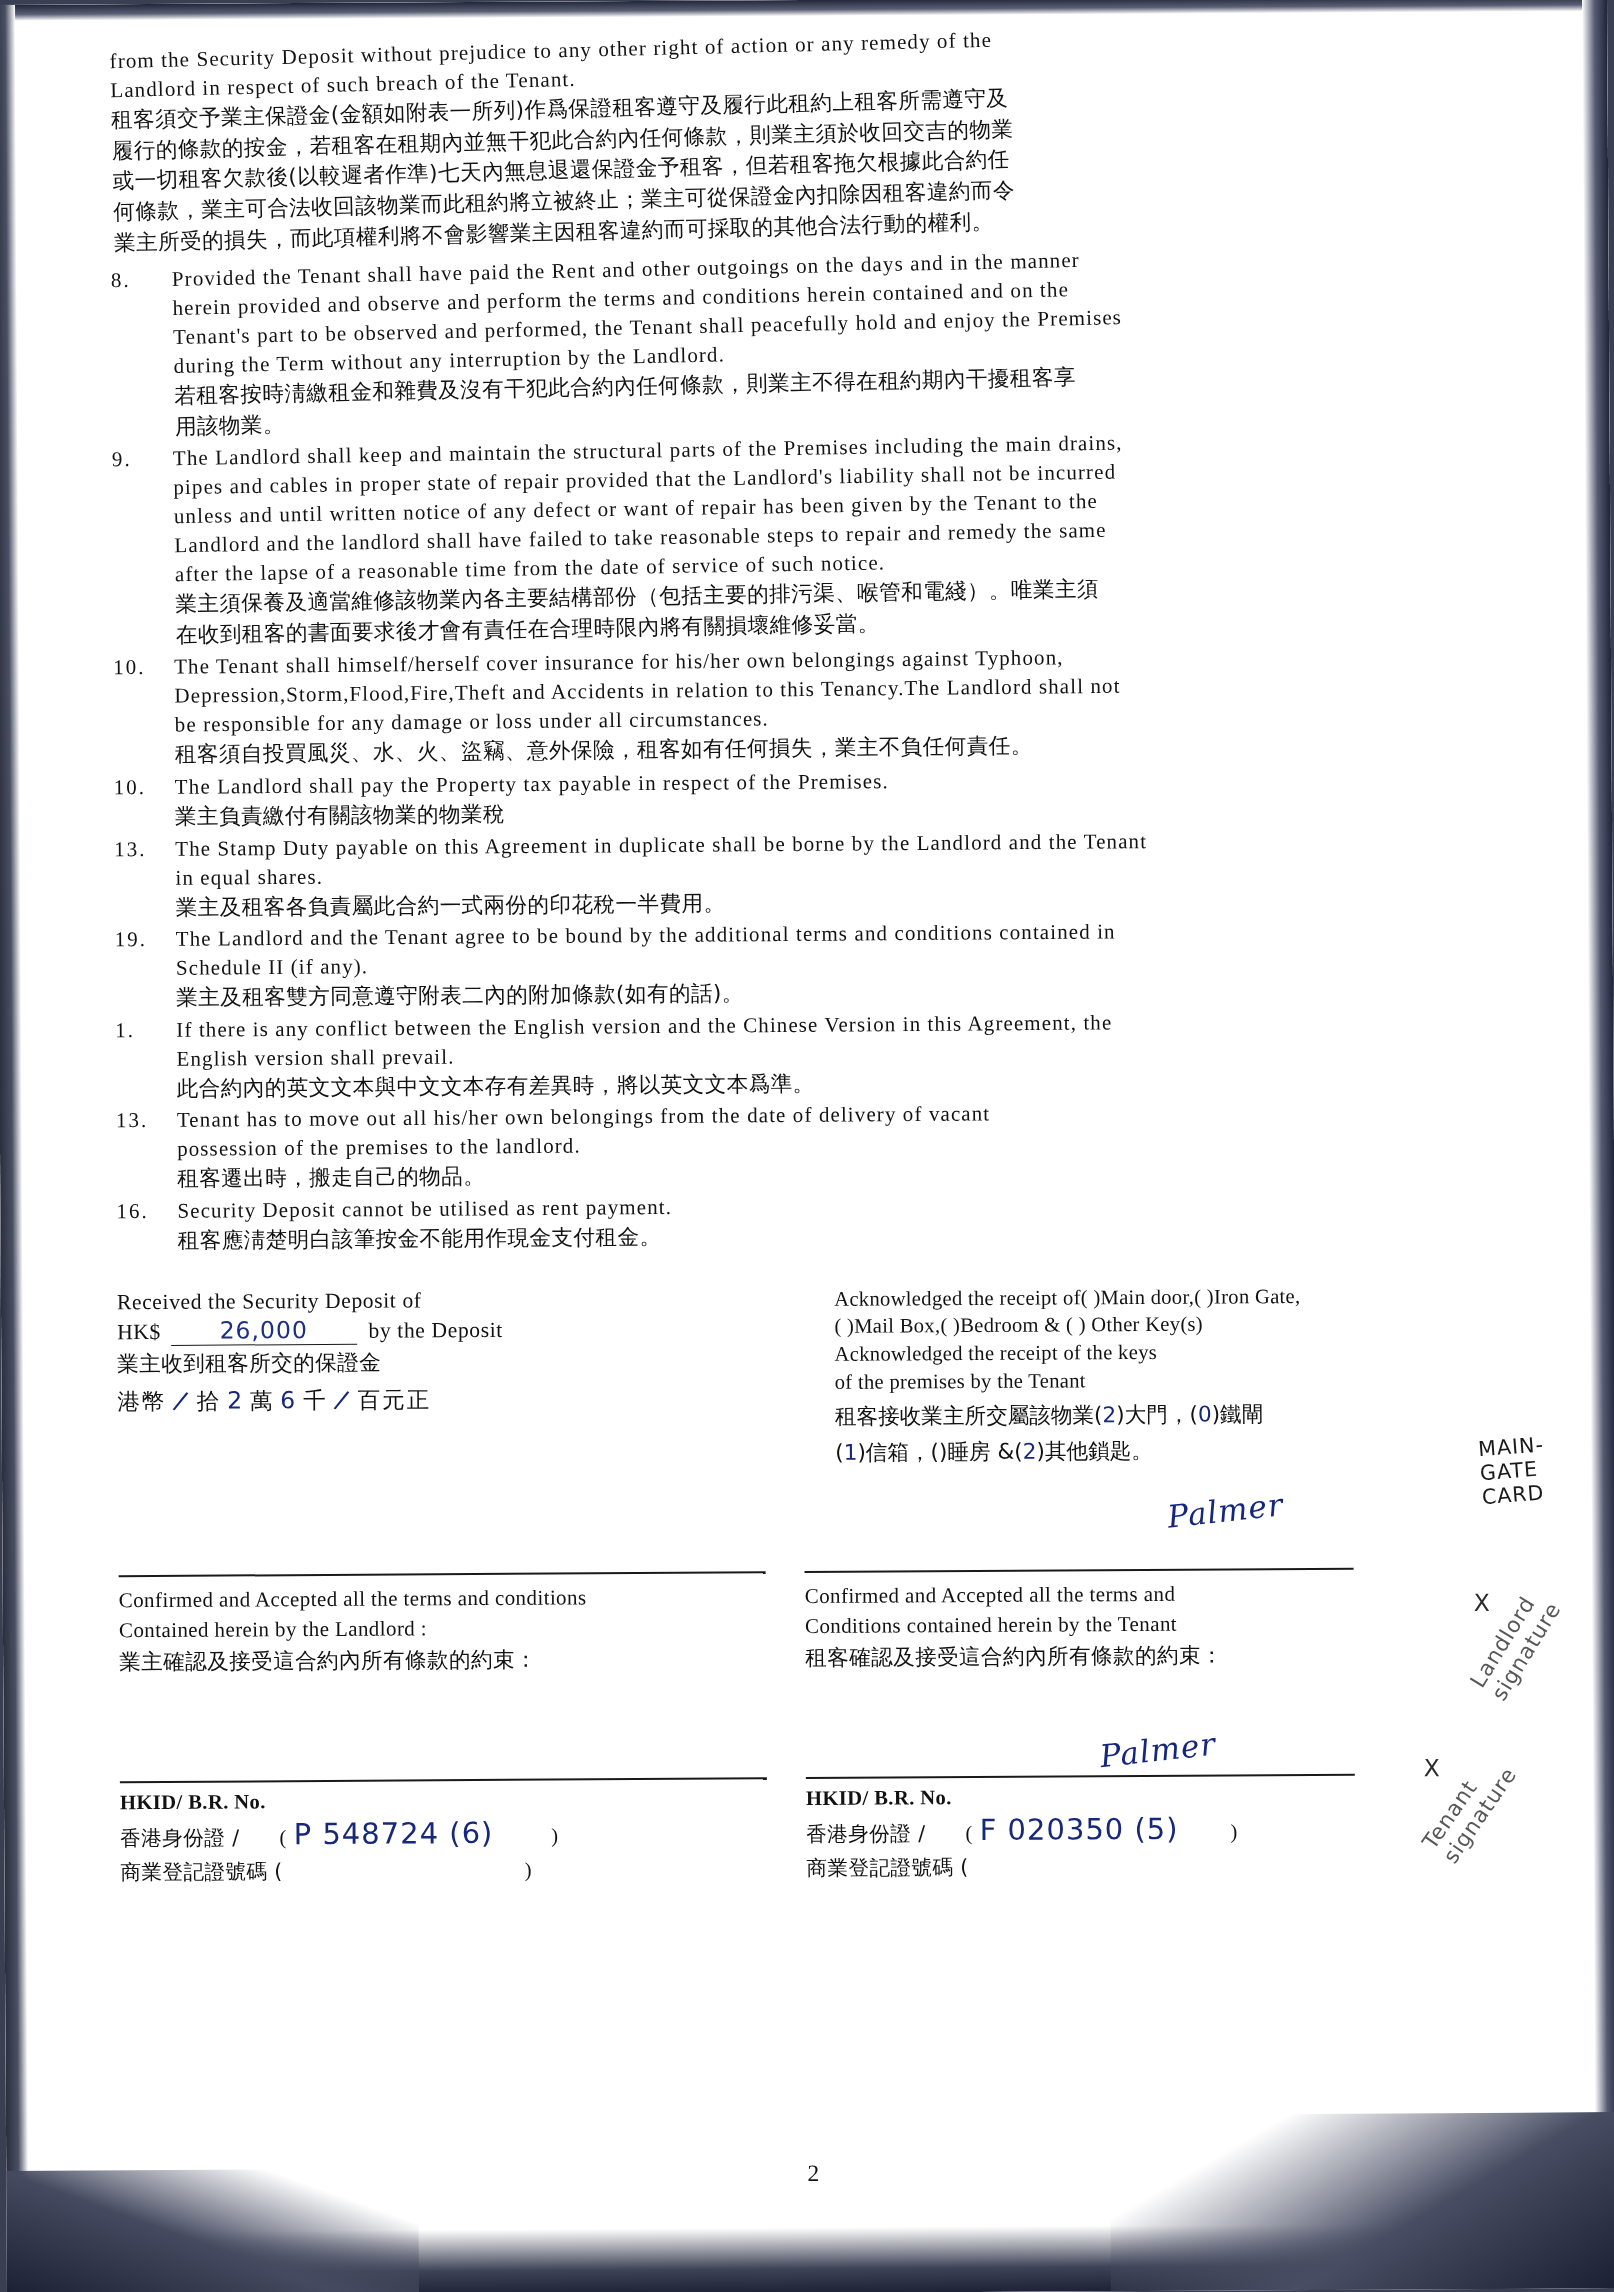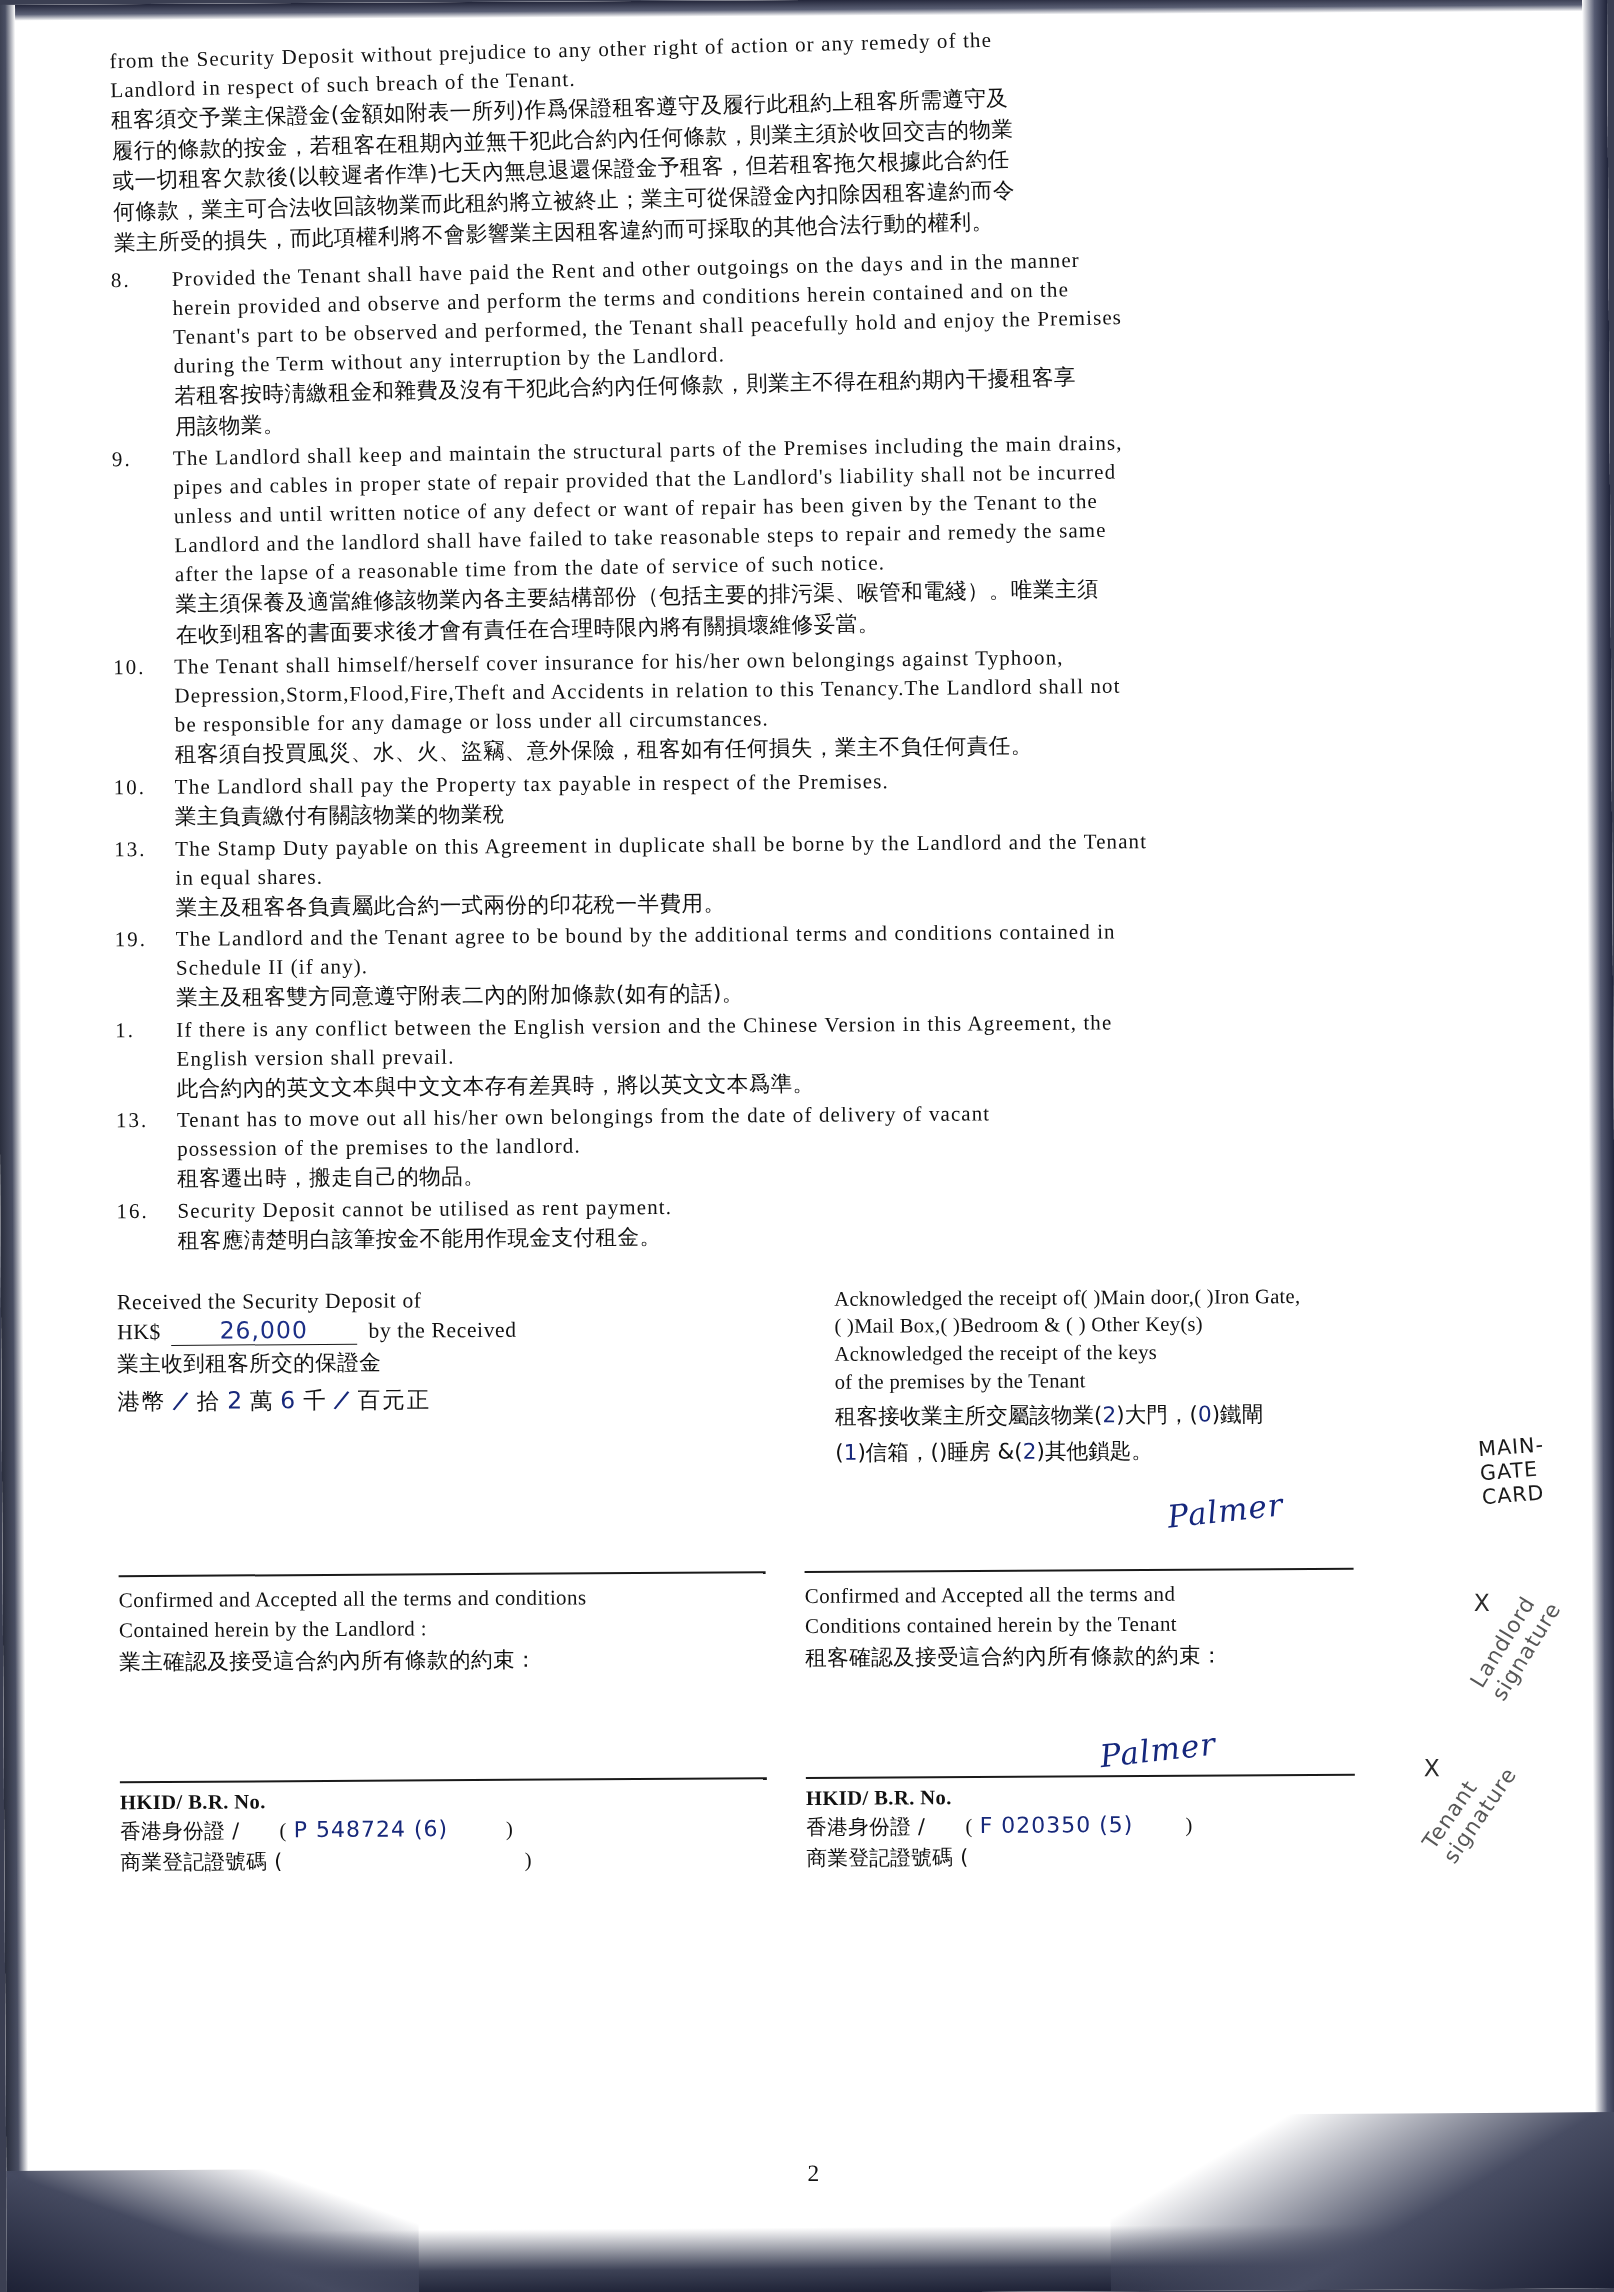--- a/index.html
+++ b/index.html
@@ -205,21 +205,21 @@
     font-size: 20.6px;
     line-height: 1.5;
   }
   .paren {
     font-family: "Liberation Serif", serif;
     font-weight: normal;
   }
   .idnum {
     color: #17287a;
     font-family: "DejaVu Sans", sans-serif;
-    font-size: 22px;
+    font-size: 29px;
     letter-spacing: 1px;
   }
 
   
   .scribble {
     position: absolute;
     color: #15277c;
     font-family: "DejaVu Serif", serif;
     font-style: italic;
     font-size: 29px;
@@ -360,21 +360,21 @@
       </div>
     </div>
 
     <div class="cols">
 
       <div class="col-left">
         <div class="recv-line">Received the Security Deposit of</div>
         <div class="hk-row">
           <span>HK$</span>
           <span class="blankline hand">26,000</span>
-          <span>by the Received</span>
+          <span>by the Deposit</span>
         </div>
         <div class="zh" style="margin-top:3.9px;">業主收到租客所交的保證金</div>
         <div class="amount-zh">
           <span>港幣</span>
           <span class="slash">/</span>
           <span>拾</span>
           <span class="circ">2</span>
           <span>萬</span>
           <span class="circ">6</span>
           <span>千</span>

